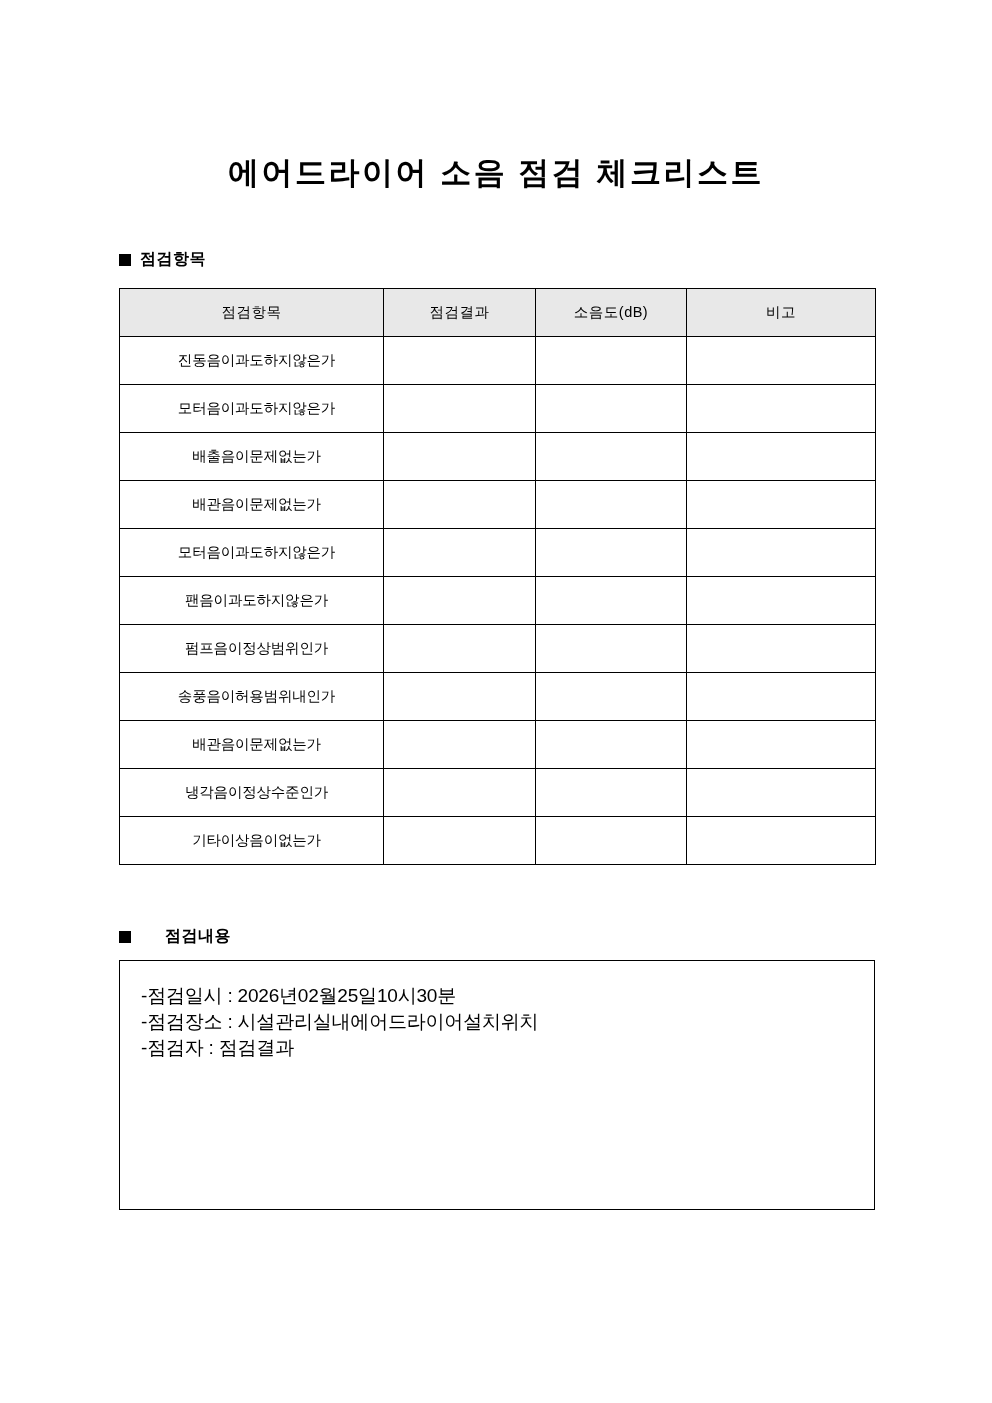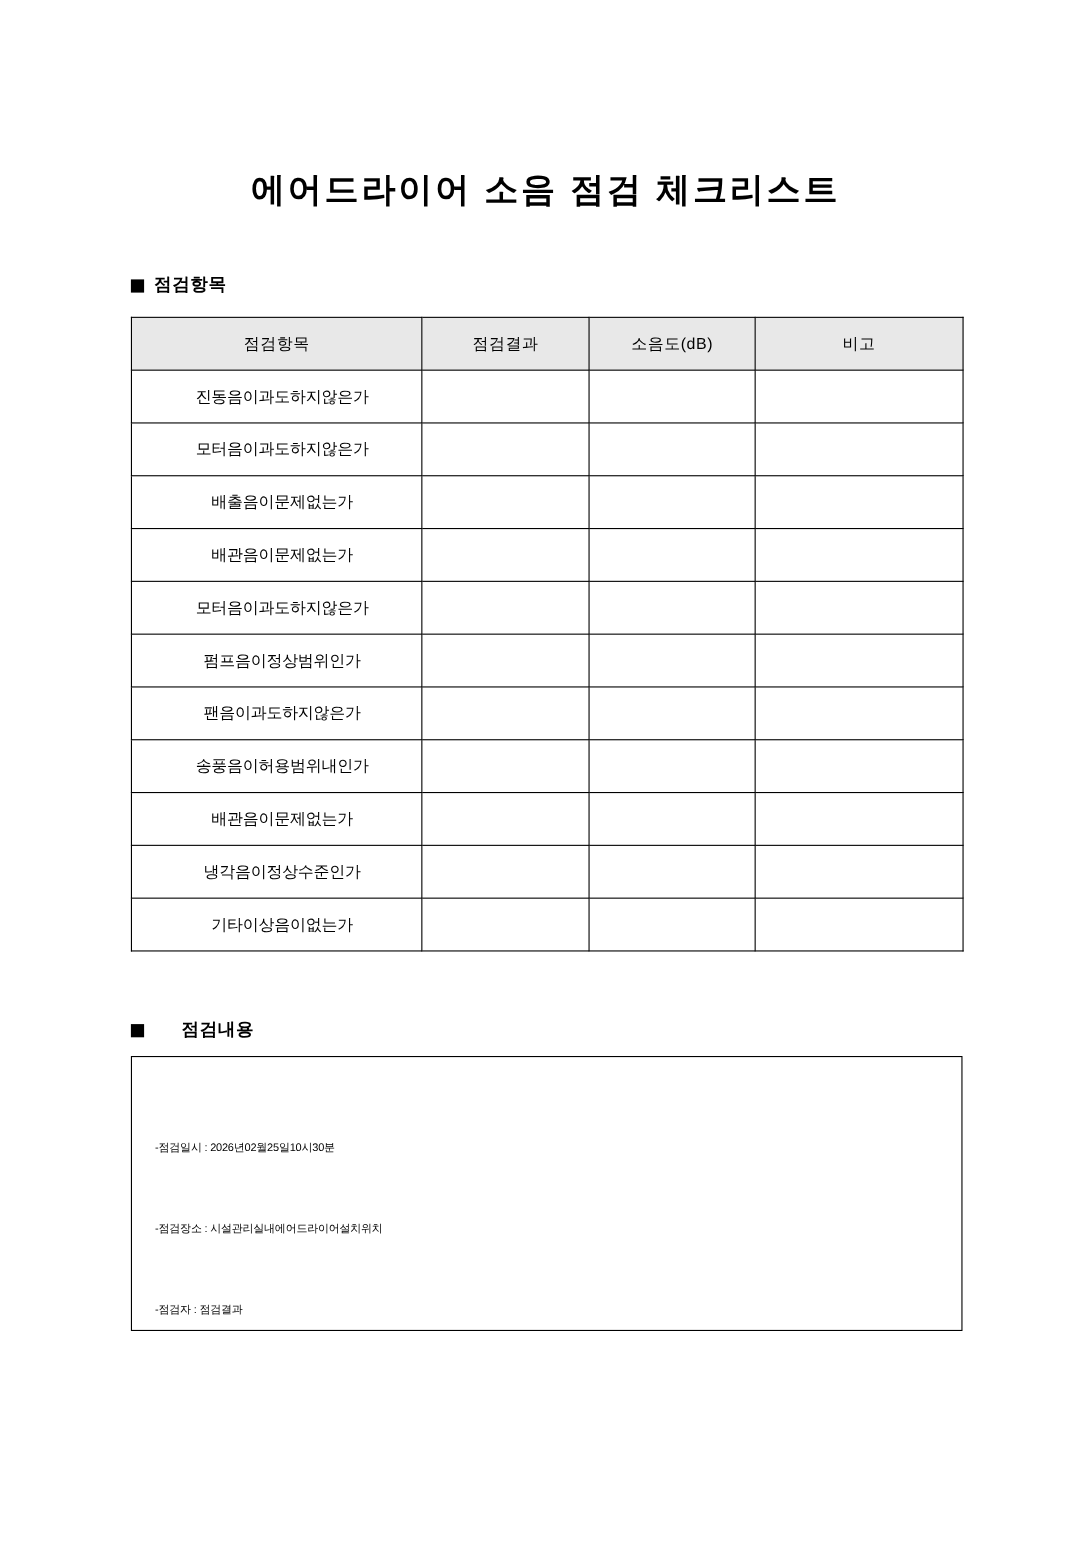--- a/index.html
+++ b/index.html
@@ -98,25 +98,24 @@
     position: absolute;
     left: 119px;
     top: 960px;
     width: 756px;
     height: 250px;
     border: 1px solid #000000;
     box-sizing: border-box;
     padding: 22px 0 0 21px;
   }
   .content-line {
-    font-size: 10px;
+    font-size: 19px;
     line-height: 26px;
     letter-spacing: -0.2px;
     white-space: nowrap;
-    margin-top: 48px;
   }
 </style>
 </head>
 <body>
 
 <div class="page">
 
   <h1 class="doc-title">에어드라이어 소음 점검 체크리스트</h1>
 
   <div class="section-head" id="section-items-head">
@@ -164,27 +163,27 @@
           <td class="blank-cell"></td>
           <td class="blank-cell"></td>
         </tr>
         <tr>
           <td class="item-cell">모터음이과도하지않은가</td>
           <td class="blank-cell"></td>
           <td class="blank-cell"></td>
           <td class="blank-cell"></td>
         </tr>
         <tr>
+          <td class="item-cell">팬음이과도하지않은가</td>
+          <td class="blank-cell"></td>
+          <td class="blank-cell"></td>
+          <td class="blank-cell"></td>
+        </tr>
+        <tr>
           <td class="item-cell">펌프음이정상범위인가</td>
-          <td class="blank-cell"></td>
-          <td class="blank-cell"></td>
-          <td class="blank-cell"></td>
-        </tr>
-        <tr>
-          <td class="item-cell">팬음이과도하지않은가</td>
           <td class="blank-cell"></td>
           <td class="blank-cell"></td>
           <td class="blank-cell"></td>
         </tr>
         <tr>
           <td class="item-cell">송풍음이허용범위내인가</td>
           <td class="blank-cell"></td>
           <td class="blank-cell"></td>
           <td class="blank-cell"></td>
         </tr>

